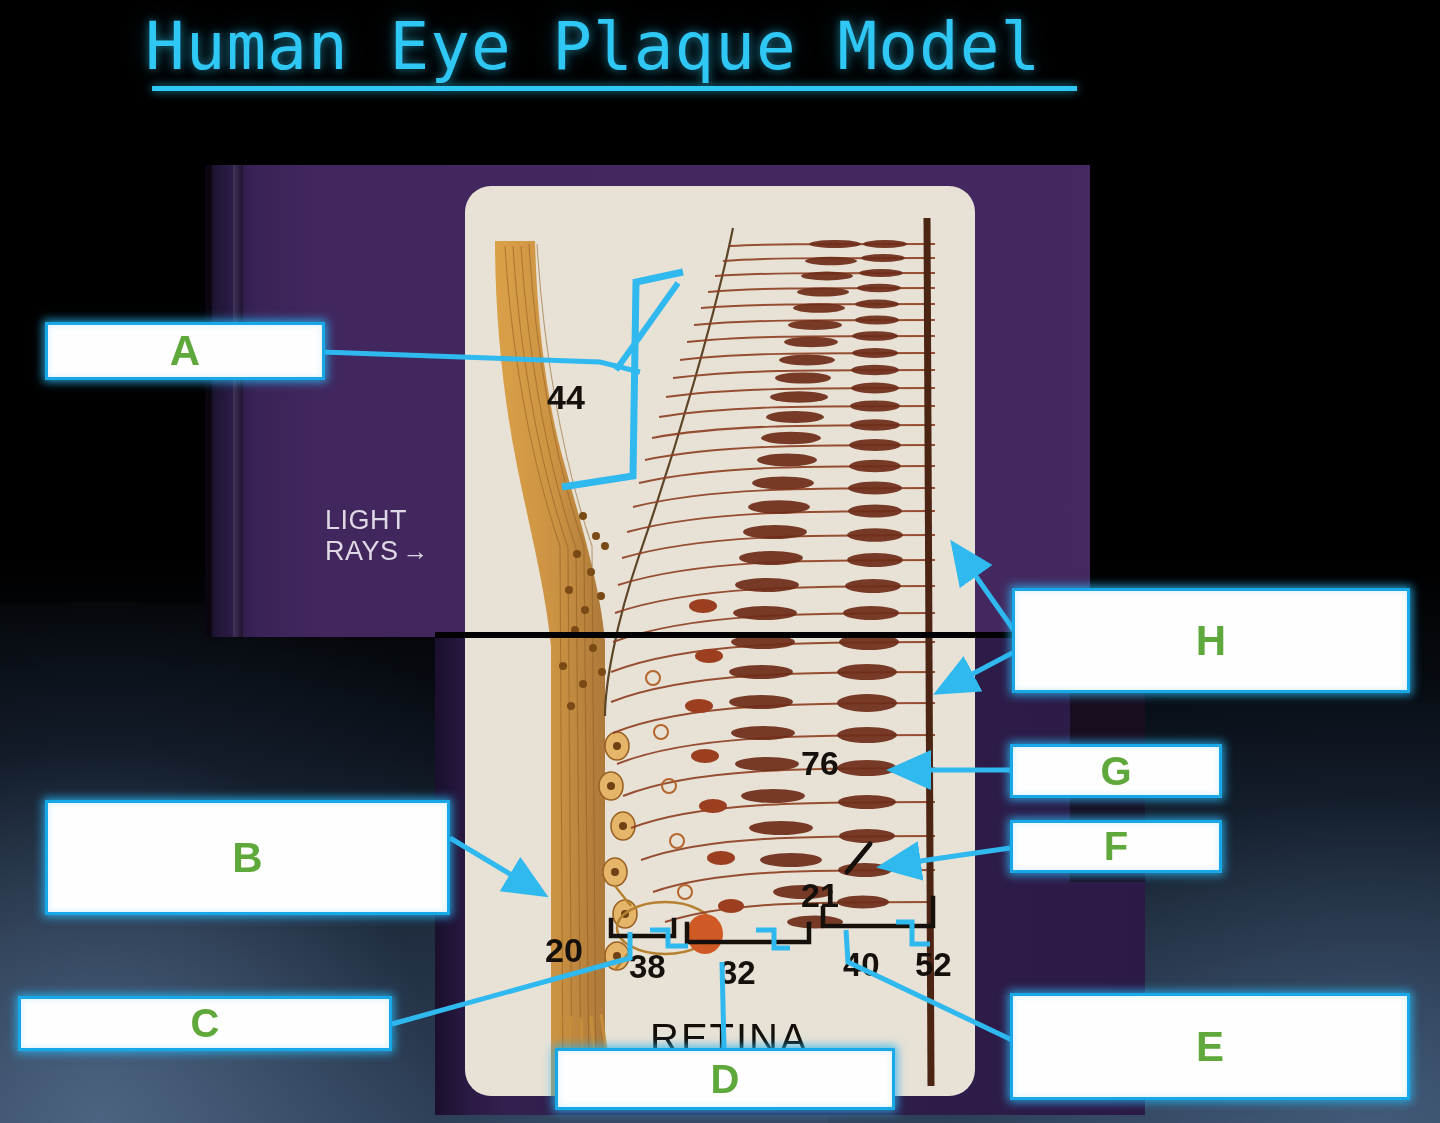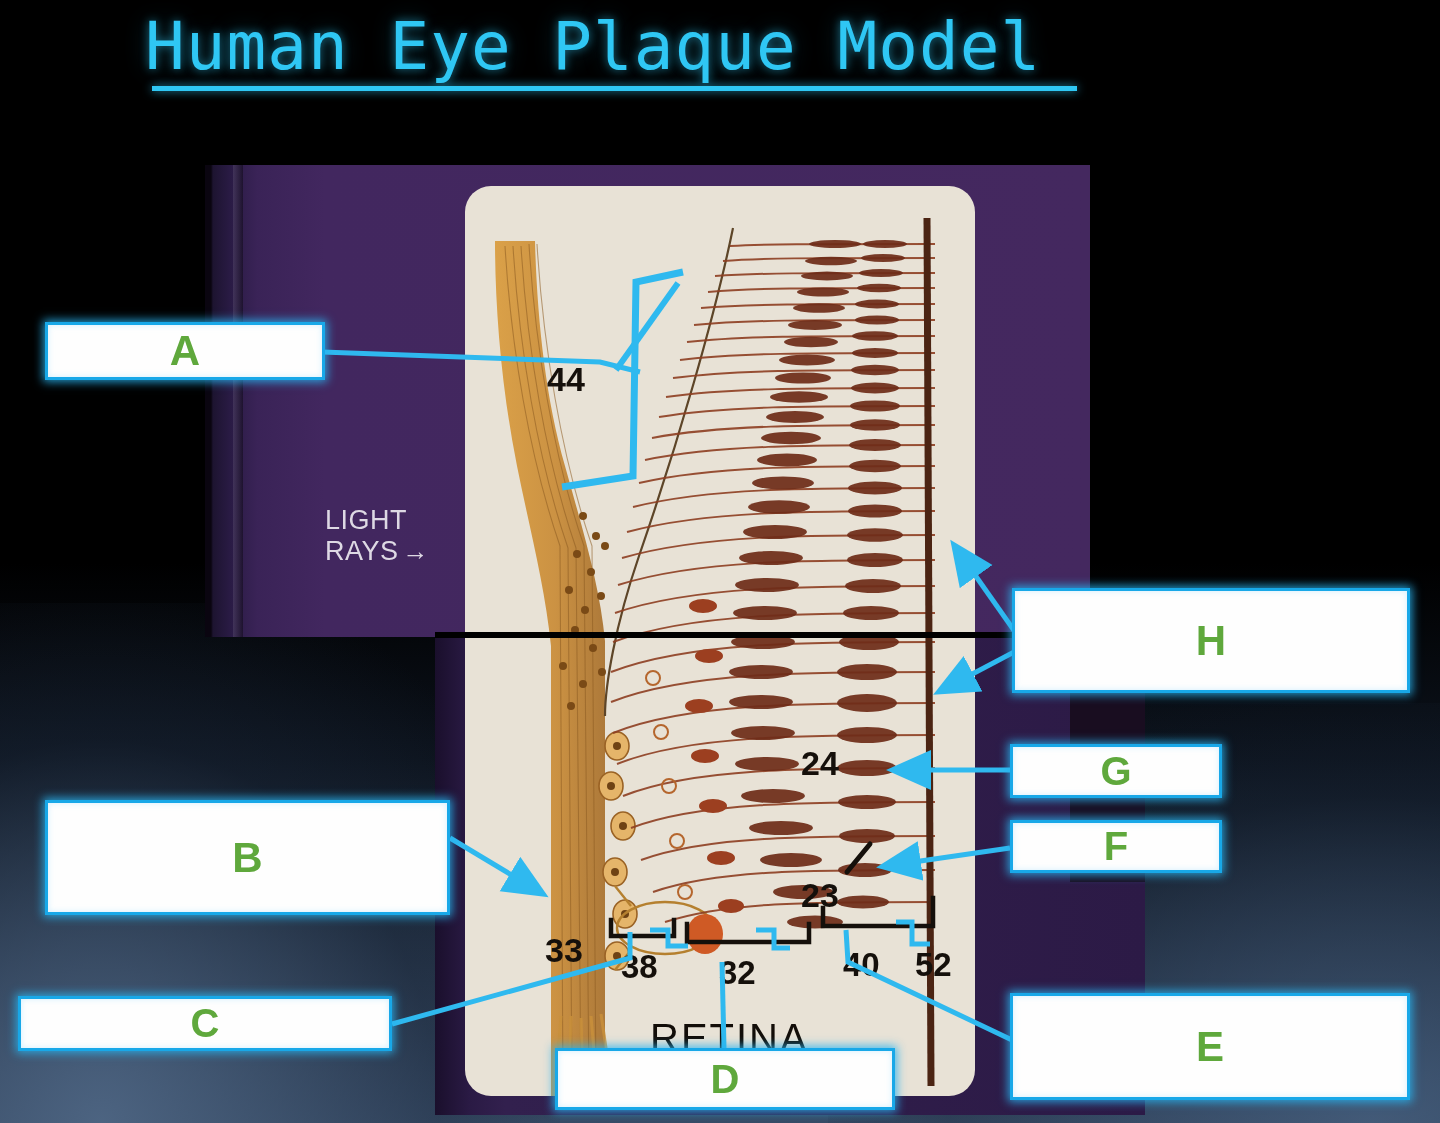--- a/index.html
+++ b/index.html
@@ -309,28 +309,28 @@
         <path d="M146 734 L 146 750 L 209 750 L 209 734"></path>
 
         <path d="M222 738 L 222 756 L 344 756 L 344 738"></path>
 
         <path d="M358 722 L 358 740 L 468 740 L 468 712"></path>
       </g>
 
       <path d="M382 686 L 405 658" stroke="#15100b" stroke-width="5" fill="none" stroke-linecap="round"></path>
     </svg>
 
-    <div class="num" style="left:80px;top:745px;font-size:34px;">33</div>
-    <div class="num" style="left:156px;top:762px;font-size:33px;">38</div>
+    <div class="num" style="left:80px;top:745px;font-size:34px;">20</div>
+    <div class="num" style="left:164px;top:762px;font-size:33px;">38</div>
     <div class="num" style="left:254px;top:768px;font-size:33px;">32</div>
     <div class="num" style="left:378px;top:760px;font-size:33px;">40</div>
-    <div class="num" style="left:336px;top:690px;font-size:34px;">23</div>
-    <div class="num" style="left:336px;top:558px;font-size:34px;">24</div>
+    <div class="num" style="left:336px;top:690px;font-size:34px;">21</div>
+    <div class="num" style="left:336px;top:558px;font-size:34px;">76</div>
     <div class="num" style="left:450px;top:760px;font-size:33px;">52</div>
-    <div class="num" style="left:82px;top:174px;font-size:34px;">44</div>
+    <div class="num" style="left:82px;top:192px;font-size:34px;">44</div>
 
     <div class="retina-word" style="left:185px;top:830px;">RETINA</div>
   </div>
 
   <div class="split-line"></div>
 
   <svg class="leaders" viewBox="0 0 1440 1123">
     <defs>
       <marker id="ah" markerWidth="10" markerHeight="10" refX="7" refY="4" orient="auto">
         <path d="M0,0 L9,4 L0,8 z" fill="#2fb9ef"></path>

